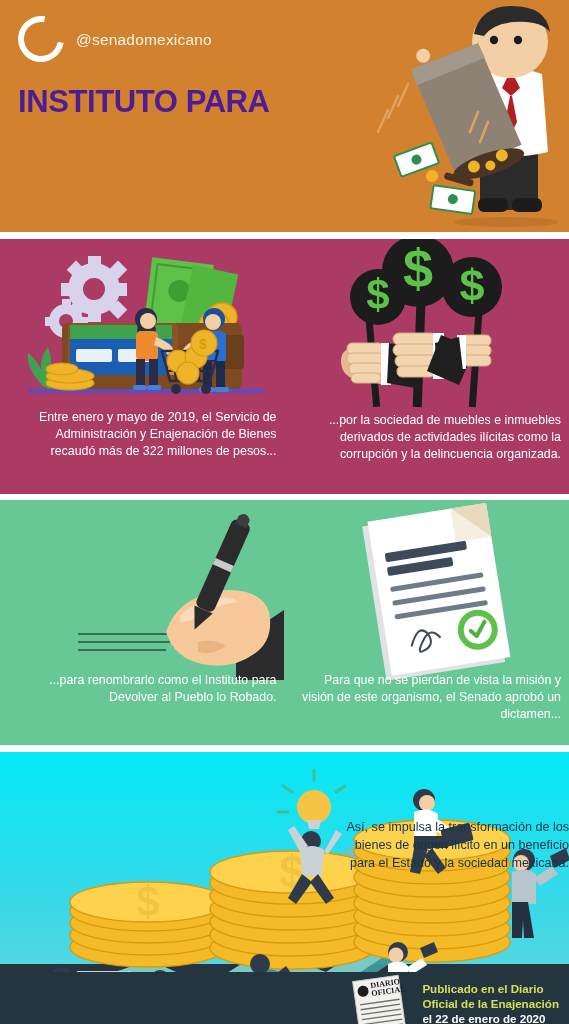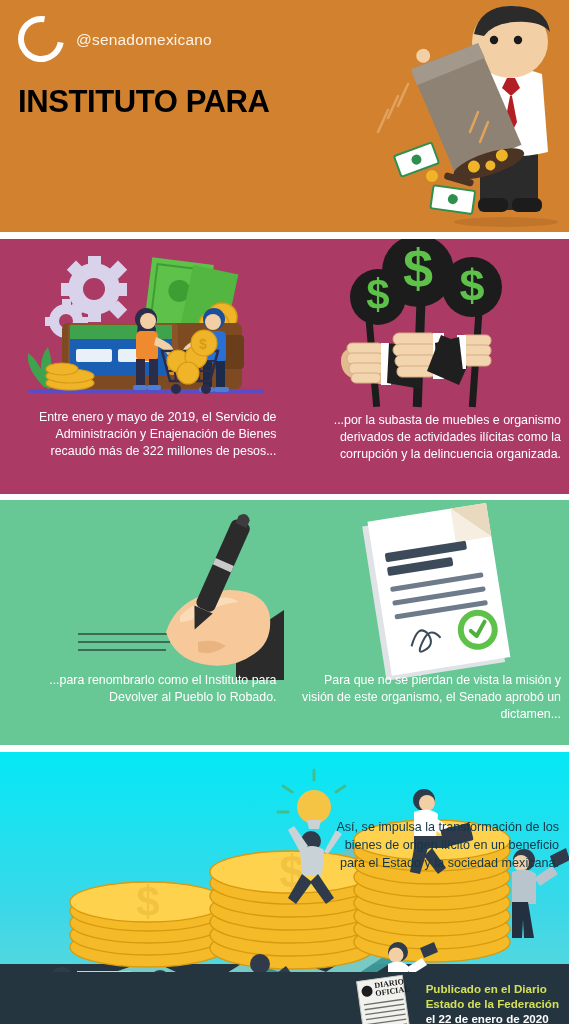--- a/index.html
+++ b/index.html
@@ -9,21 +9,21 @@
   
   .sec{position:relative;width:100%;overflow:hidden;}
   .divider{width:100%;background:#ffffff;}
 
   
   .header{height:232px;background:#d2822f;padding-left:9px;}
   .logo-handle{position:absolute;left:18px;top:16px;display:flex;align-items:center;gap:12px;}
   .ring{width:46px;height:46px;border-radius:50%;border:6px solid #ffffff;box-sizing:border-box;
         border-right-color:transparent;transform:rotate(-35deg);}
   .handle{color:#fdf3e7;font-size:15.5px;letter-spacing:.2px;transform:translateY(1px);}
-  .title{position:absolute;left:18px;top:86px;color:#000000;font-weight:bold;font-size:31px;
+  .title{position:absolute;left:18px;top:86px;color:#4c1d95;font-weight:bold;font-size:31px;
          line-height:32px;letter-spacing:-.4px;text-transform:uppercase;}
   .title div{white-space:nowrap;}
 
   
   .hdr-ill{position:absolute;right:0;top:0;width:212px;height:232px;}
 
   
   .magenta{height:255px;background:#ab3a64;}
   .green{height:245px;background:#67c795;}
   .cyan{height:282px;background:linear-gradient(180deg,#05e8f5 0%,#3ad8e8 55%,#6fd6d6 100%);}
@@ -275,21 +275,21 @@
               <g fill="#f2d4af" stroke="#d6ad83" stroke-width="1">
                 <rect x="176" y="96" width="30" height="11" rx="5"></rect>
                 <rect x="176" y="106" width="30" height="11" rx="5"></rect>
                 <rect x="178" y="116" width="28" height="11" rx="5"></rect>
               </g>
               <rect x="172" y="96" width="9" height="34" fill="#ffffff"></rect>
               <path d="M150 104 l24 -6 l4 34 l-26 4 z" fill="#1f1f1f"></path>
             </g>
           </svg>
         </div>
-        <div class="cap" style="top:173px">...por la subasta de muebles e organismo derivados de actividades ilícitas como la corrupción y la delincuencia organizada.</div>
+        <div class="cap" style="top:173px">...por la sociedad de muebles e inmuebles derivados de actividades ilícitas como la corrupción y la delincuencia organizada.</div>
       </div>
     </div>
   </div>
 
   <div class="divider" style="height:6px"></div>
 
   <div class="sec green">
     <div class="col2">
 
       <div class="col">
@@ -477,21 +477,21 @@
           <path d="M68 270 l6 30 l-10 0 l-4 -30 z" fill="#b8c5cc"></path>
         </g>
 
         <g fill="#4fa8a8">
           <rect x="112" y="252" width="38" height="26"></rect>
           <path d="M112 252 l10 -8 l38 0 l-10 8 z" fill="#6dc4c4"></path>
         </g>
       </svg>
     </div>
 
-    <div class="cap navy" style="left:auto;right:10px;width:232px;top:66px;font-size:12.6px;line-height:18px;margin-left:33px;">Así, se impulsa la transformación de los bienes de origen ilícito en un beneficio para el Estado y la sociedad mexicana.</div>
+    <div class="cap navy" style="left:auto;right:0;width:232px;top:66px;font-size:12.6px;line-height:18px;margin-left:33px;">Así, se impulsa la transformación de los bienes de origen ilícito en un beneficio para el Estado y la sociedad mexicana.</div>
 
     <div class="footer">
       <div class="foot-inner">
         <div class="doc-ico">
           <svg width="64" height="58" viewBox="0 0 64 58">
             <g transform="rotate(-8 32 30)">
               <rect x="8" y="4" width="46" height="58" fill="#f1f1ee" stroke="#c8c8c2" stroke-width="1"></rect>
               <circle cx="17" cy="15" r="5.5" fill="#1c1c1c"></circle>
               <text x="25" y="13" font-size="8" font-weight="bold" fill="#1c1c1c" font-family="Liberation Serif, serif">DIARIO</text>
               <text x="25" y="21" font-size="8" font-weight="bold" fill="#1c1c1c" font-family="Liberation Serif, serif">OFICIAL</text>
@@ -501,20 +501,20 @@
                   <path d="M12 38 l40 0"></path>
                 <path d="M12 43 l40 0"></path>
                   <path d="M12 48 l40 0"></path>
                   <path d="M12 53 l40 0"></path>
               </g>
             </g>
           </svg>
         </div>
         <div class="foot-txt">
           <div class="y">Publicado en el Diario</div>
-          <div class="y">Estado de la Federación</div>
+          <div class="y">Oficial de la Enajenación</div>
           <div class="w">el 22 de enero de 2020</div>
         </div>
       </div>
     </div>
   </div>
 
 </div>
 
 </body></html>

